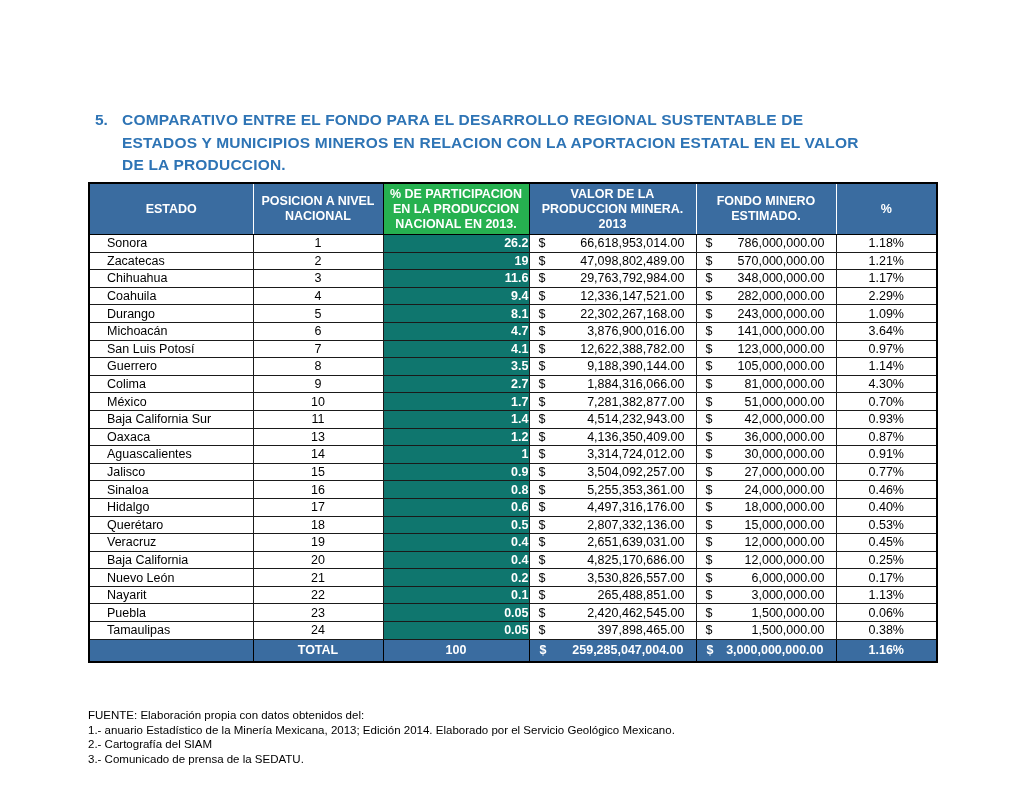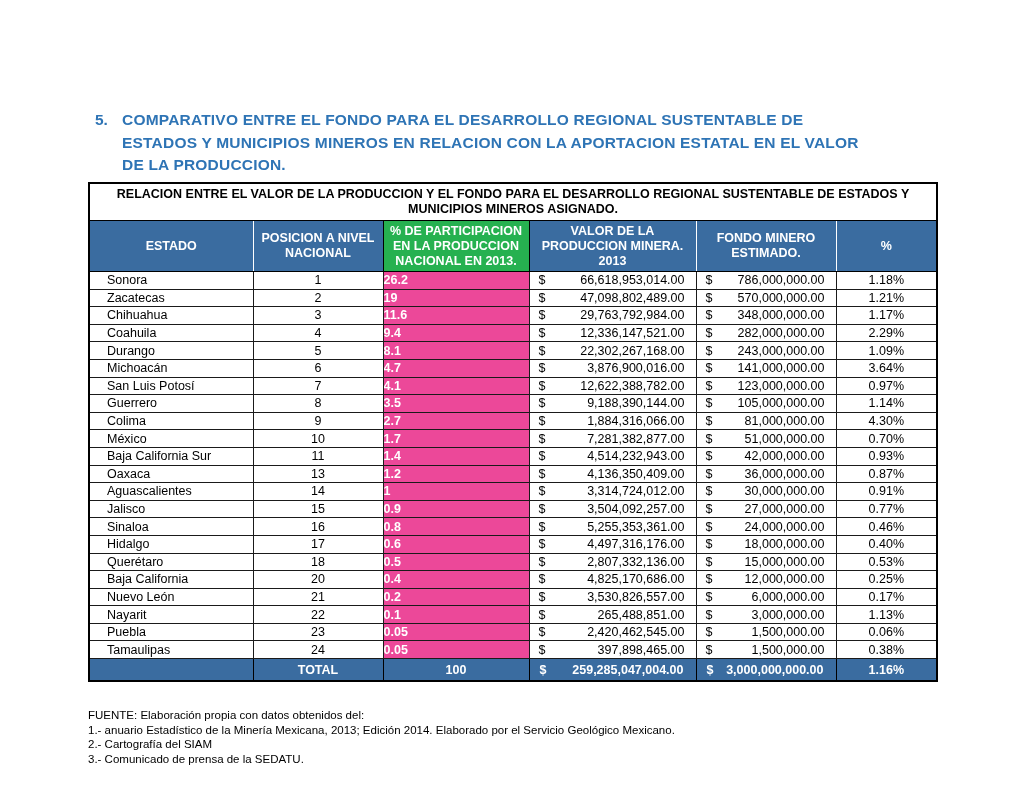--- a/index.html
+++ b/index.html
@@ -31,21 +31,21 @@
     border-top:1px solid #000;border-bottom:1px solid #000;border-left:1px solid rgba(255,255,255,.8);
   }
   thead th:first-child{border-left:1px solid #000;}
   thead th.green-h{background:#26B150;border:1px solid #000;}
   tbody td{
     border:1px solid #1a1a1a;font-size:12.5px;height:16.6px;padding:0;
     vertical-align:middle;background:#fff;
   }
   td.c-estado{text-align:left;padding-left:17px;}
   td.c-pos{text-align:center;}
-  td.c-part{background:#ec4899;color:#fff;font-weight:bold;text-align:left;}
+  td.c-part{background:#0f766e;color:#fff;font-weight:bold;text-align:right;padding-left:22px;}
   td.c-money .moneyflex{display:flex;justify-content:space-between;padding:0 11px 0 9px;}
   td.c-pct{text-align:center;margin-left:13px;}
   tr.total-row td{
     background:#3A6CA0;color:#fff;font-weight:bold;height:19px;font-size:12.5px;
     border:1px solid #000;border-left:1px solid rgba(255,255,255,.8);
   }
   tr.total-row td:first-child{border-left:1px solid #000;}
   
   .footer{
     position:absolute;left:88px;top:708px;font-size:11.5px;line-height:14.5px;color:#000;
@@ -64,23 +64,20 @@
     <colgroup>
       <col style="width:164px">
         <col style="width:130px">
         <col style="width:146px">
       <col style="width:167px">
         <col style="width:140px">
         <col style="width:101px">
     </colgroup>
     <thead>
       <tr>
-        <td class="title-cell" colspan="6">RELACION ENTRE EL VALOR DE LA PRODUCCION Y EL FONDO PARA EL DESARROLLO REGIONAL SUSTENTABLE DE ESTADOS Y MUNICIPIOS MINEROS ASIGNADO.</td>
-      </tr>
-      <tr>
         <th>ESTADO</th>
         <th>POSICION A NIVEL NACIONAL</th>
         <th class="green-h">% DE PARTICIPACION EN LA PRODUCCION NACIONAL EN 2013.</th>
         <th>VALOR DE LA PRODUCCION MINERA. 2013</th>
         <th>FONDO MINERO ESTIMADO.</th>
         <th>%</th>
       </tr>
     </thead>
     <tbody>
         <tr>
@@ -381,20 +378,38 @@
               <span>2,807,332,136.00</span>
             </div>
           </td>
           <td class="c-money">
             <div class="moneyflex">
               <span>$</span>
               <span>15,000,000.00</span>
             </div>
           </td>
           <td class="c-pct">0.53%</td>
+        </tr>
+        <tr>
+          <td class="c-estado">Veracruz</td>
+          <td class="c-pos">19</td>
+          <td class="c-part">0.4</td>
+          <td class="c-money">
+            <div class="moneyflex">
+              <span>$</span>
+              <span>2,651,639,031.00</span>
+            </div>
+          </td>
+          <td class="c-money">
+            <div class="moneyflex">
+              <span>$</span>
+              <span>12,000,000.00</span>
+            </div>
+          </td>
+          <td class="c-pct">0.45%</td>
         </tr>
         <tr>
           <td class="c-estado">Baja California</td>
           <td class="c-pos">20</td>
           <td class="c-part">0.4</td>
           <td class="c-money">
             <div class="moneyflex">
               <span>$</span>
               <span>4,825,170,686.00</span>
             </div>

